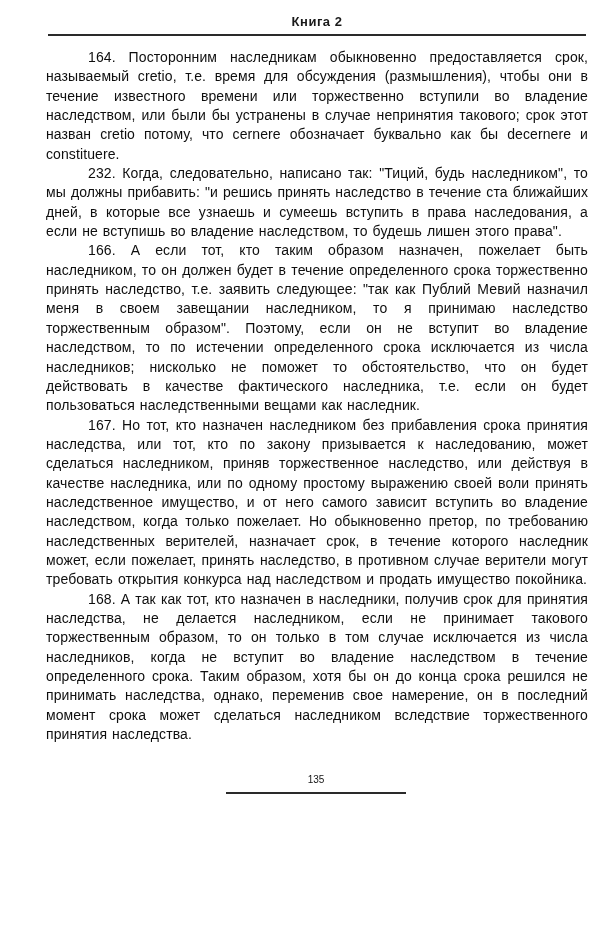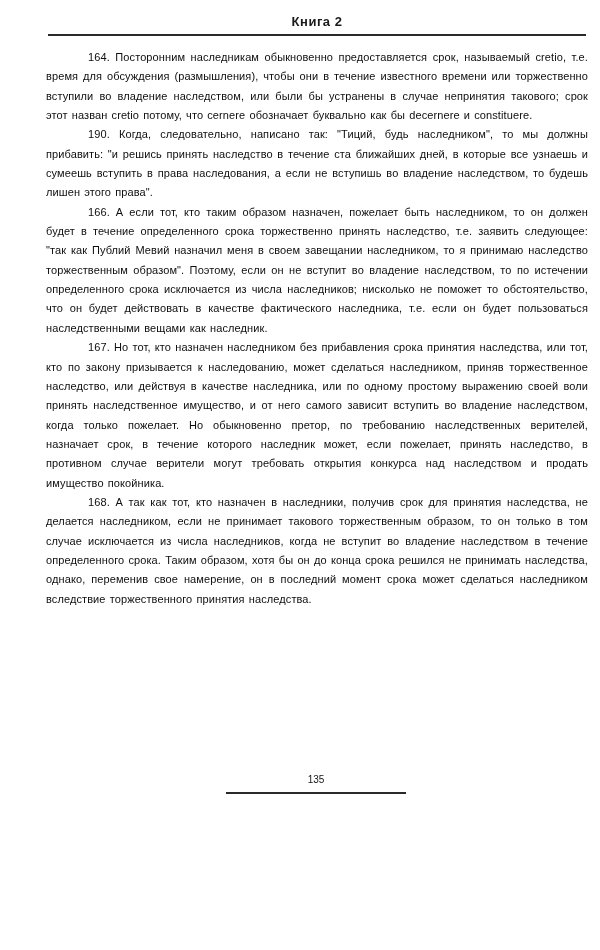--- a/index.html
+++ b/index.html
@@ -30,21 +30,21 @@
   }
   .header-rule {
     border: none;
     border-top: 2px solid #2a2a2a;
     margin: 5px 2px 12px 2px;
   }
   .page-body p {
     margin: 0;
     text-align: justify;
     text-indent: 42px;
-    font-size: 11px;
+    font-size: 14px;
     line-height: 19.35px;
     letter-spacing: 0.1px;
     word-spacing: 1px;
     color: #0e0e0e;
   }
   .page-footer {
     position: absolute;
     left: 0;
     right: 0;
     bottom: 6px;
@@ -66,21 +66,21 @@
 
 <div class="page">
 
   <header class="page-header">
     <div class="book-title">Книга 2</div>
     <div class="header-rule"></div>
   </header>
 
   <main class="page-body">
     <p>164. Посторонним наследникам обыкновенно предоставляется срок, называемый cretio, т.е. время для обсуждения (размышления), чтобы они в течение известного времени или торжественно вступили во владение наследством, или были бы устранены в случае непринятия такового; срок этот назван cretio потому, что cernere обозначает буквально как бы decernere и constituere.</p>
-    <p>190. Когда, следовательно, написано так: "Тиций, будь наследником", то мы должны прибавить: "и решись принять наследство в течение ста ближайших дней, в которые все узнаешь и сумеешь вступить в права наследования, а если не вступишь во владение наследством, то будешь лишен этого права".</p>
+    <p>232. Когда, следовательно, написано так: "Тиций, будь наследником", то мы должны прибавить: "и решись принять наследство в течение ста ближайших дней, в которые все узнаешь и сумеешь вступить в права наследования, а если не вступишь во владение наследством, то будешь лишен этого права".</p>
     <p>166. А если тот, кто таким образом назначен, пожелает быть наследником, то он должен будет в течение определенного срока торжественно принять наследство, т.е. заявить следующее: "так как Публий Мевий назначил меня в своем завещании наследником, то я принимаю наследство торжественным образом". Поэтому, если он не вступит во владение наследством, то по истечении определенного срока исключается из числа наследников; нисколько не поможет то обстоятельство, что он будет действовать в качестве фактического наследника, т.е. если он будет пользоваться наследственными вещами как наследник.</p>
     <p>167. Но тот, кто назначен наследником без прибавления срока принятия наследства, или тот, кто по закону призывается к наследованию, может сделаться наследником, приняв торжественное наследство, или действуя в качестве наследника, или по одному простому выражению своей воли принять наследственное имущество, и от него самого зависит вступить во владение наследством, когда только пожелает. Но обыкновенно претор, по требованию наследственных верителей, назначает срок, в течение которого наследник может, если пожелает, принять наследство, в противном случае верители могут требовать открытия конкурса над наследством и продать имущество покойника.</p>
     <p>168. А так как тот, кто назначен в наследники, получив срок для принятия наследства, не делается наследником, если не принимает такового торжественным образом, то он только в том случае исключается из числа наследников, когда не вступит во владение наследством в течение определенного срока. Таким образом, хотя бы он до конца срока решился не принимать наследства, однако, переменив свое намерение, он в последний момент срока может сделаться наследником вследствие торжественного принятия наследства.</p>
   </main>
 
   <footer class="page-footer">
     <div class="page-number">135</div>
     <div class="footer-rule"></div>
   </footer>
 

